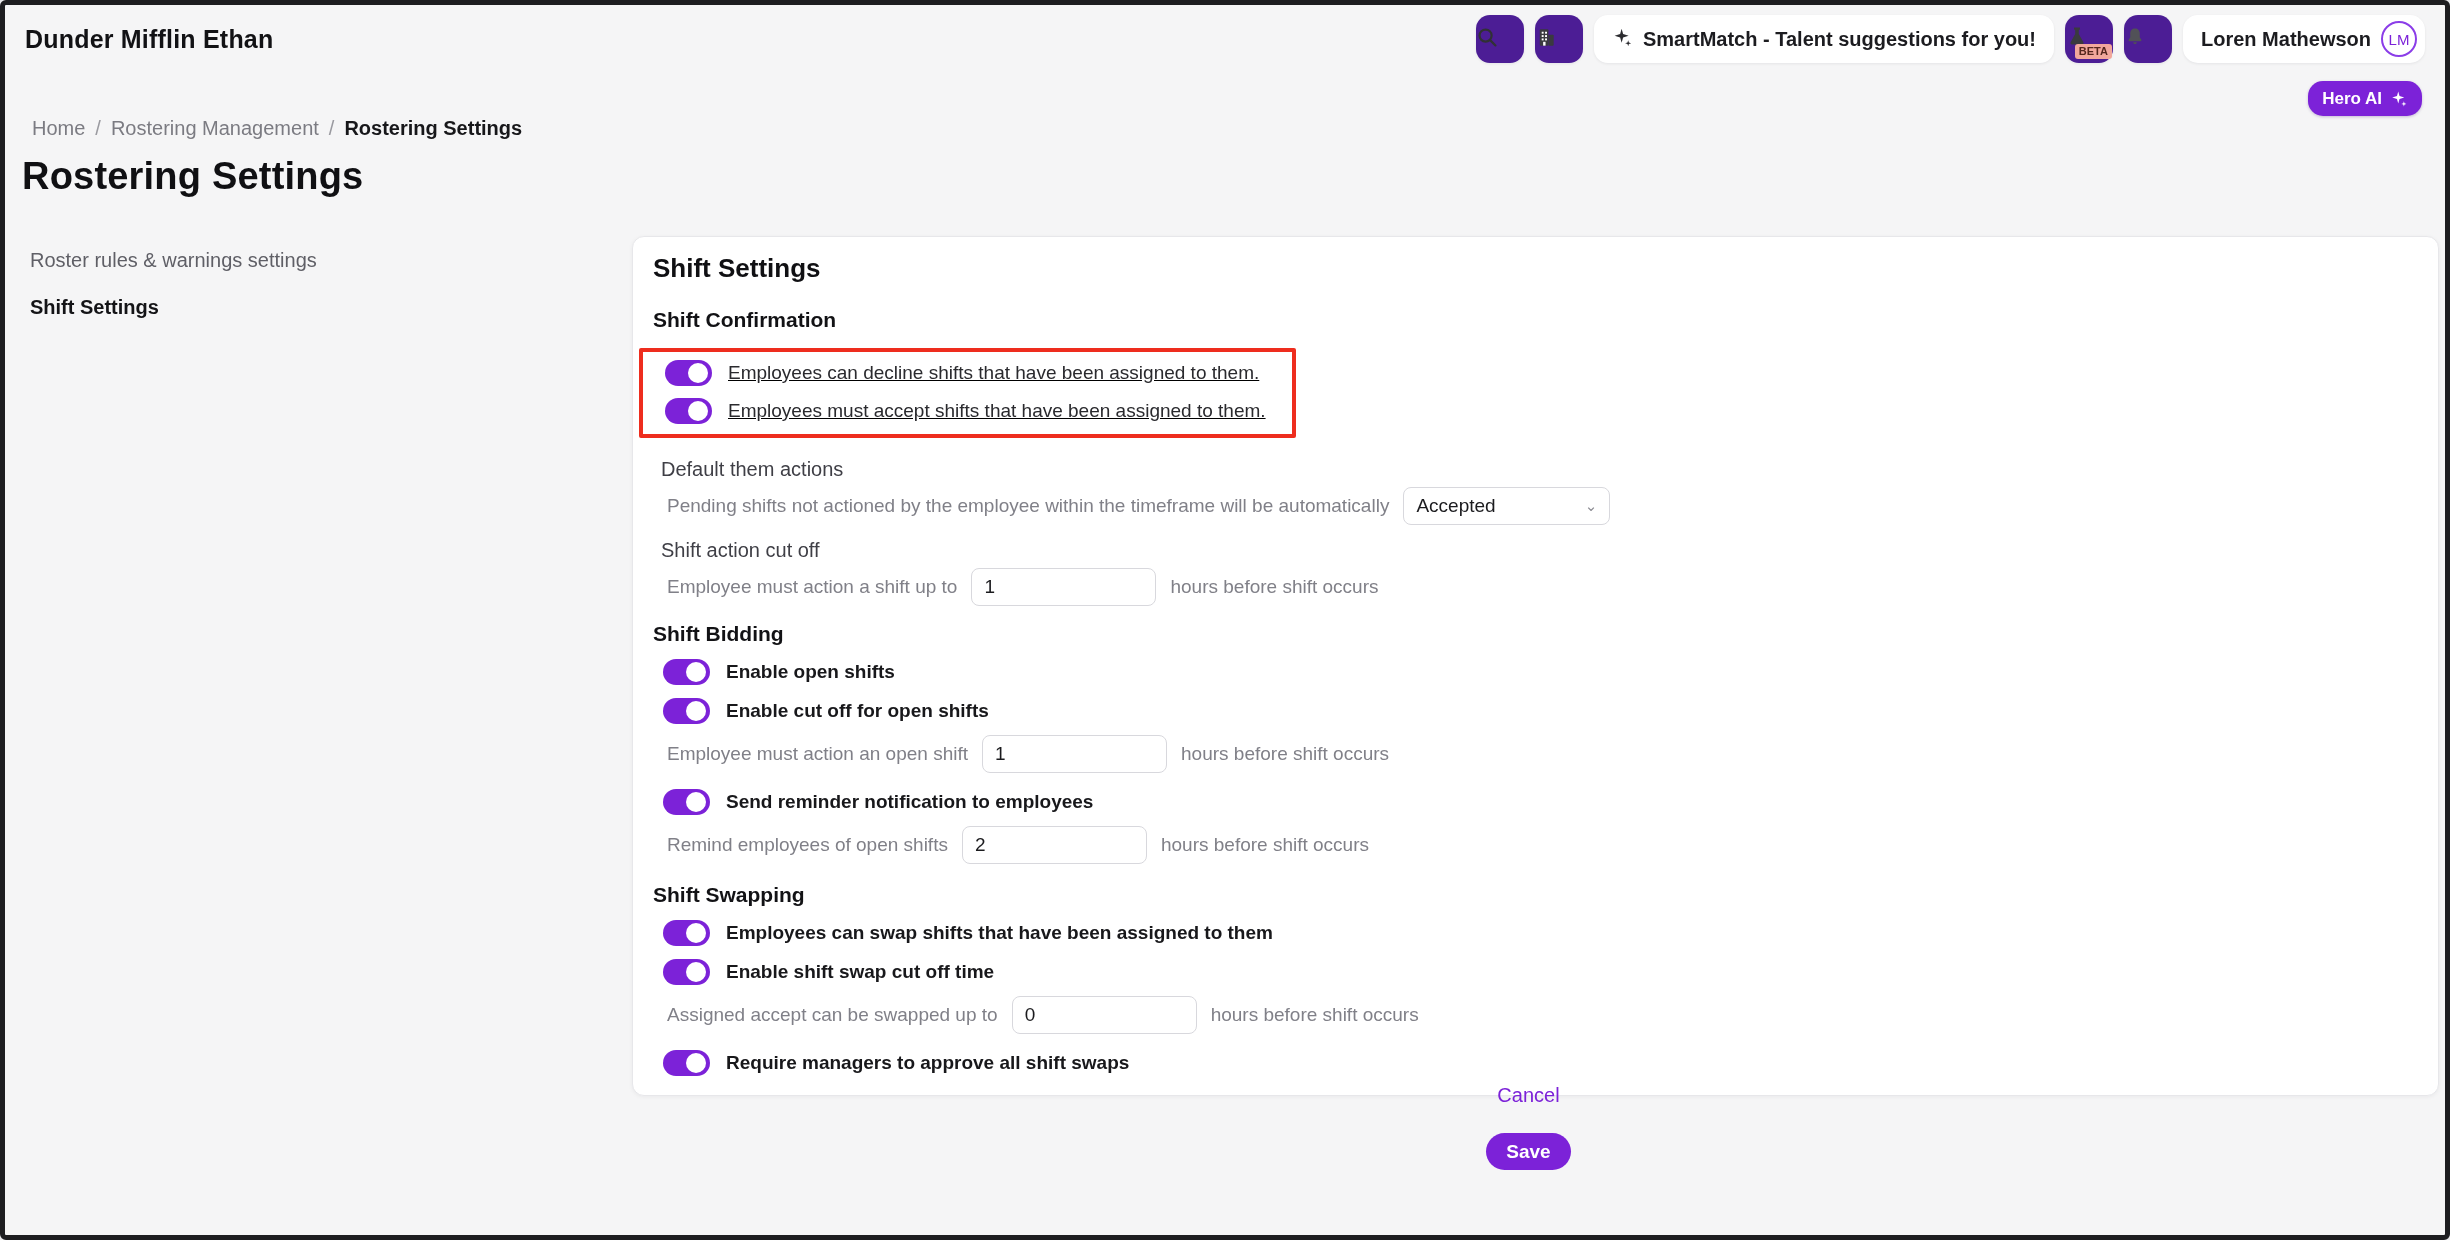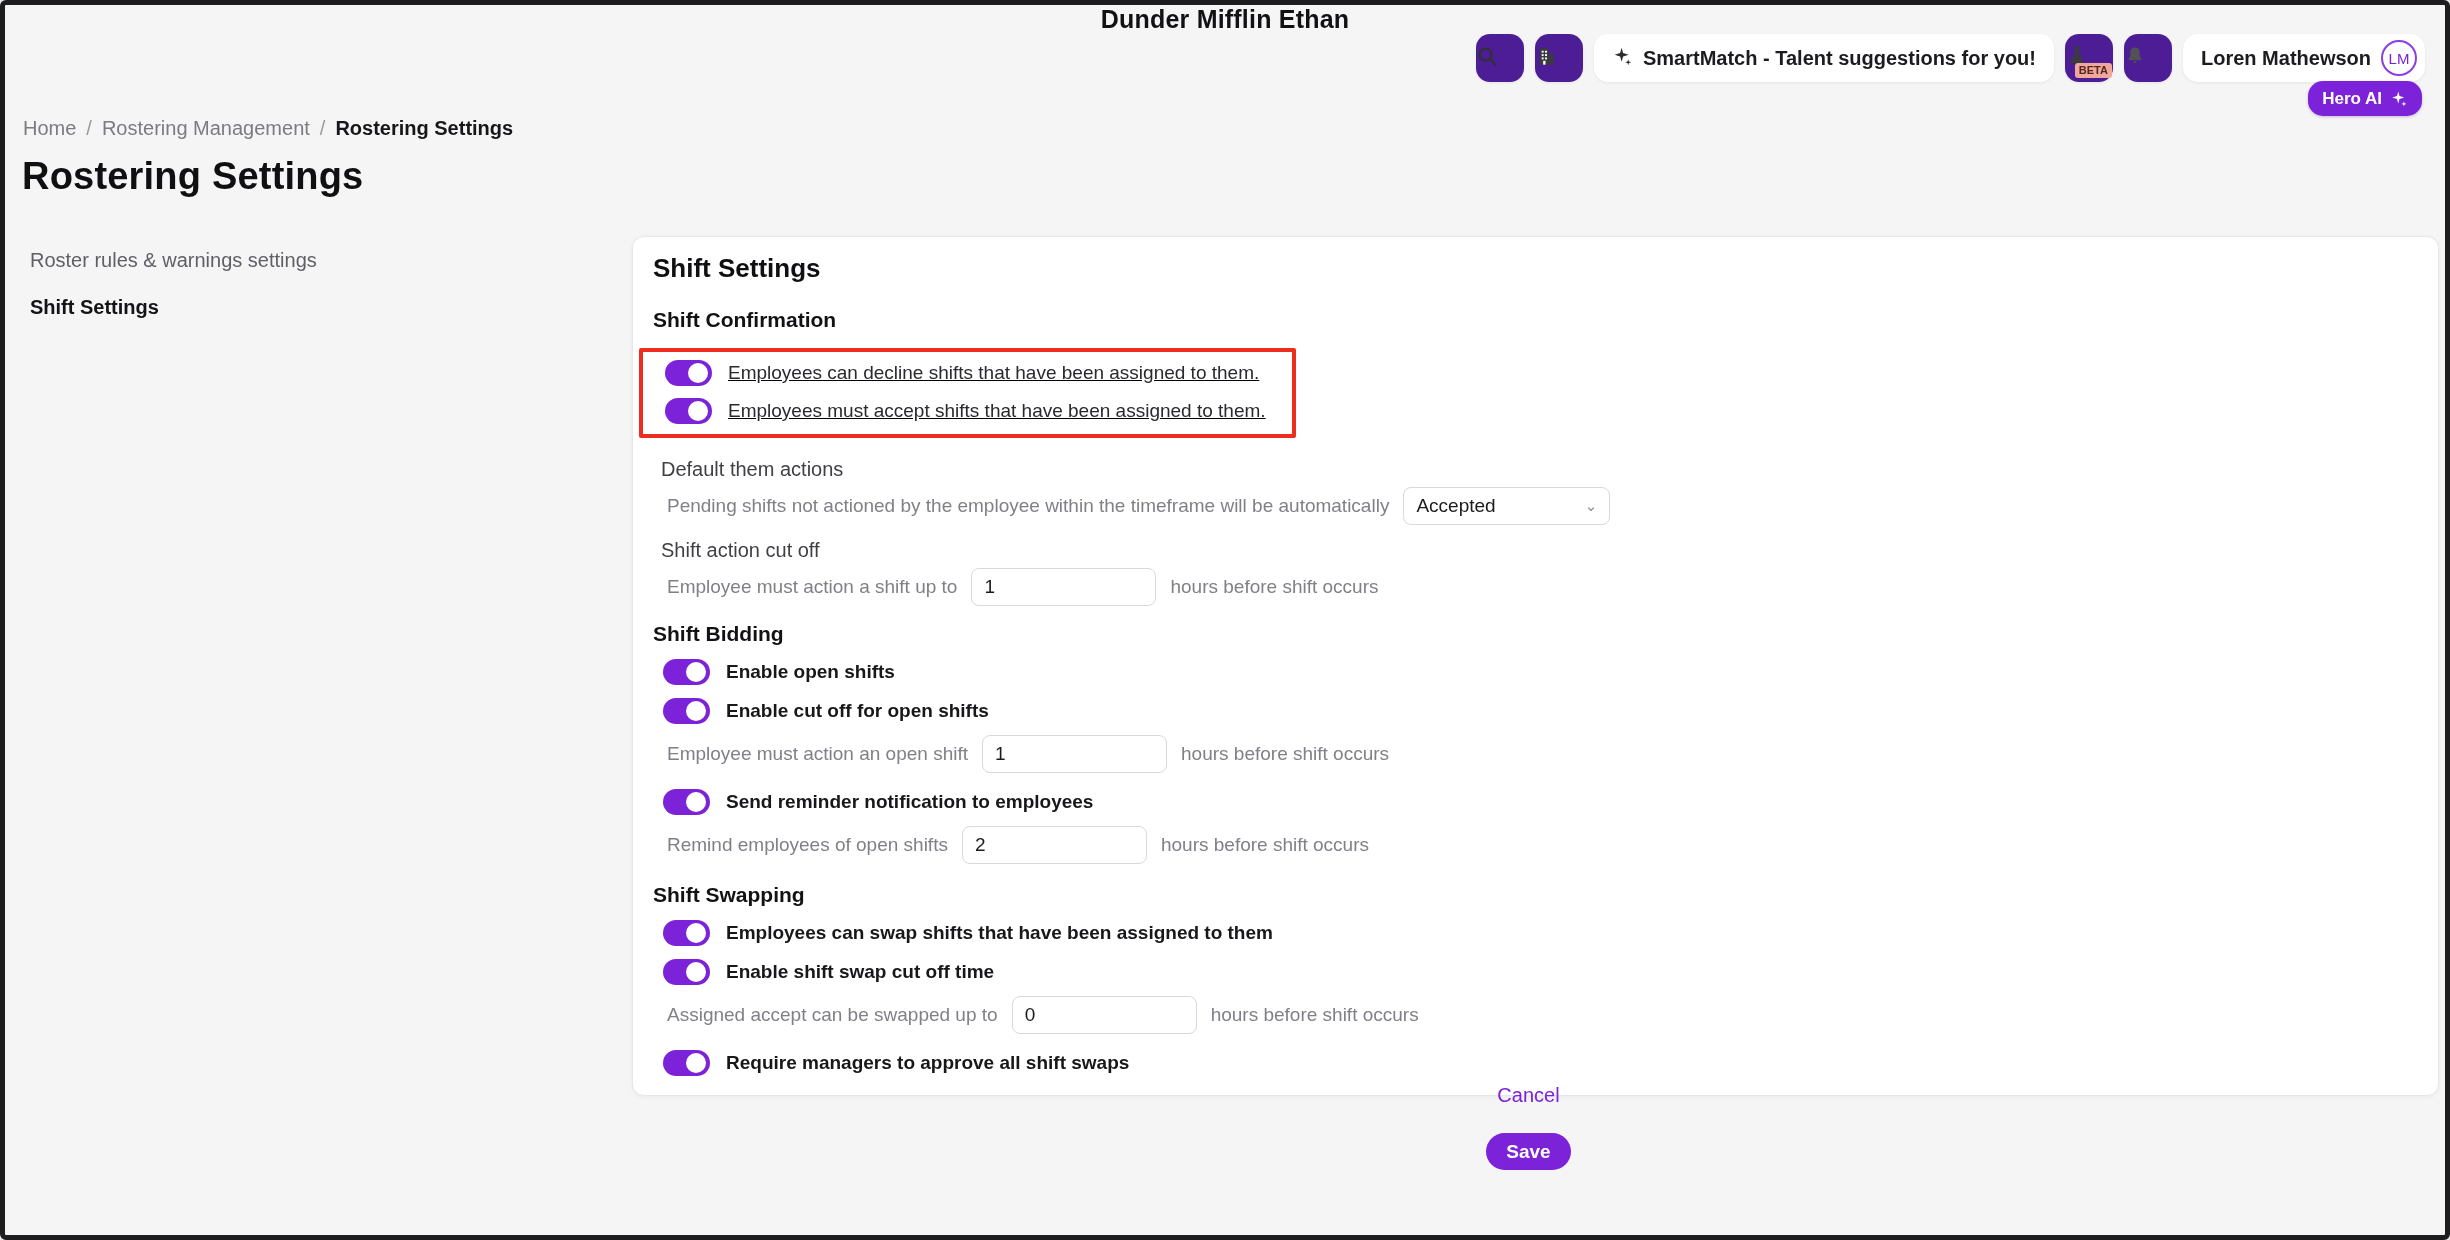--- a/index.html
+++ b/index.html
@@ -5,42 +5,42 @@
   * { margin:0; padding:0; box-sizing:border-box; }
   html,body { width:2450px; height:1240px; }
   body { font-family:"Liberation Sans", sans-serif; background:#e9e9ec; }
   .screen {
     position:relative; width:2450px; height:1240px;
     background:#f5f5f6; border:5px solid #1d1d20; border-radius:6px; overflow:hidden;
   }
 
   
   .topbar { position:absolute; top:0; left:0; right:0; height:68px;
-    display:flex; align-items:center; padding:0 20px;flex-direction:column; }
+    display:flex; align-items:center; padding:0 20px; }
   .company-title { font-size:25px; font-weight:bold; color:#121215; letter-spacing:.2px; }
   .top-right { margin-left:auto; display:flex; align-items:center; gap:11px; }
   .icon-btn { width:48px; height:48px; background:#4c1d95; border-radius:14px;
     display:flex; align-items:center; justify-content:flex-start; position:relative;
     box-shadow:0 1px 3px rgba(20,20,30,.07); cursor:pointer; }
   .pill-btn { height:48px; background:#ffffff; border-radius:14px;
     display:flex; align-items:center; gap:10px; padding:0 18px;
     box-shadow:0 1px 3px rgba(20,20,30,.07); cursor:pointer; }
   .pill-btn .pill-label { font-size:20px; font-weight:bold; color:#1c1c20; white-space:nowrap; }
   .beta-badge { position:absolute; right:1px; bottom:4px; background:#f2a79c; color:#55261e;
     font-size:11px; font-weight:bold; padding:1px 4px; border-radius:3px; line-height:13px; }
   .user-pill { height:48px; background:#ffffff; border-radius:15px;
     display:flex; align-items:center; gap:10px; padding:0 8px 0 18px;
     box-shadow:0 1px 3px rgba(20,20,30,.07); cursor:pointer; }
   .user-name { font-size:20px; font-weight:bold; color:#1c1c20; white-space:nowrap; }
   .avatar { width:36px; height:36px; border-radius:50%; border:2px solid #8b3de8;
     display:flex; align-items:center; justify-content:center;
     color:#7c22d8; font-size:15px; font-weight:normal; background:#ffffff; }
 
   
-  .breadcrumb { position:absolute; left:18px; top:112px; display:flex; gap:10px;
+  .breadcrumb { position:absolute; left:27px; top:112px; display:flex; gap:10px;
     font-size:20px; color:#7b7b82; align-items:center; }
   .crumb { color:#7b7b82; cursor:pointer; }
   .crumb-sep { color:#9a9aa0; }
   .crumb.current { color:#17171a; font-weight:bold; cursor:default; }
   .hero-ai-btn { position:absolute; top:76px; right:23px; height:35px;
     background:#7c22d8; border-radius:15px; display:flex; align-items:center; gap:8px;
     padding:0 14px; cursor:pointer; box-shadow:0 1px 3px rgba(60,10,120,.25); }
   .hero-ai-btn span { color:#ffffff; font-size:17px; font-weight:bold; }
 
   .page-title { position:absolute; left:17px; top:150px; font-size:38px;

